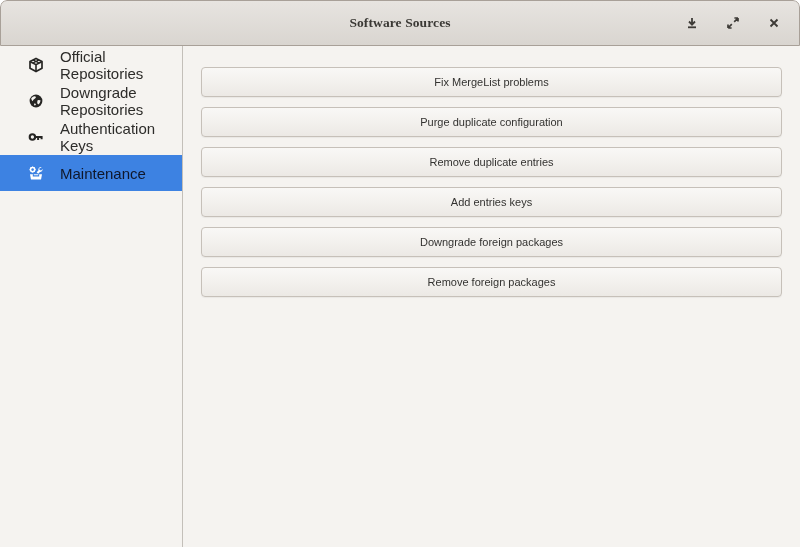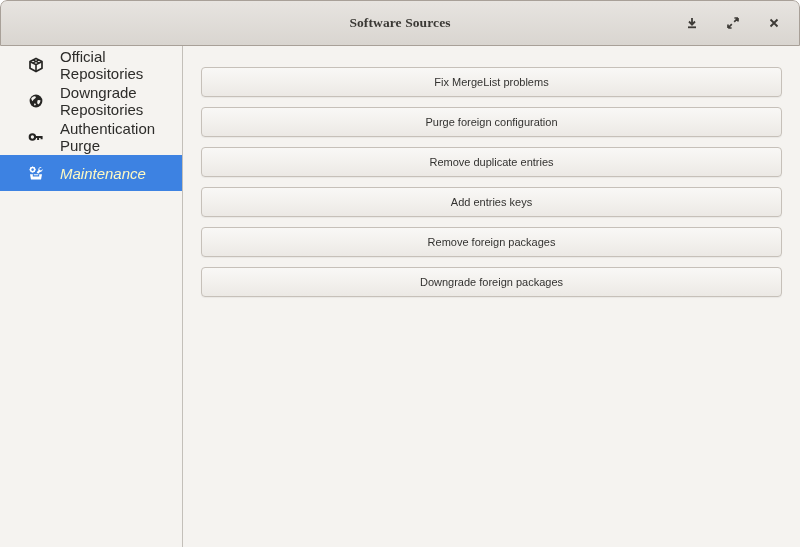--- a/index.html
+++ b/index.html
@@ -57,22 +57,21 @@
     gap: 16px;
     font-size: 15px; color: #2d2c2a;
     cursor: default;
   }
   .sidebar-item .icon {
     width: 16px; height: 16px; flex: 0 0 16px;
     display: flex; align-items: center; justify-content: center;
   }
   .sidebar-item.selected {
     background: #3d82e2;
-    color: #fef9c3;
-    font-style: italic;
+    color: #0f172a;
   }
   
   .main {
     flex: 1;
     padding: 21px 18px;
     display: flex; flex-direction: column; gap: 10px;
     align-items: stretch;
   }
   .action-button {
     height: 30px; flex: 0 0 30px;
@@ -147,41 +146,41 @@
         <span>Downgrade Repositories</span>
       </div>
 
       <div class="sidebar-item">
         <span class="icon">
           <svg width="16" height="16" viewBox="0 0 16 16">
             <circle cx="4.4" cy="8" r="2.7" fill="none" stroke="#262523" stroke-width="2.1"></circle>
             <path d="M7 6.9 H14.6 V10.3 H12.6 V8.9 H11.1 V10.9 H9.1 V8.9 H7 Z" fill="#262523"></path>
           </svg>
         </span>
-        <span>Authentication Purge</span>
+        <span>Authentication Keys</span>
       </div>
 
       <div class="sidebar-item selected">
         <span class="icon">
           <svg width="16" height="16" viewBox="0 0 16 16">
             <circle cx="4.6" cy="4.6" r="2.1" fill="none" stroke="#ffffff" stroke-width="1.5"></circle>
             <path d="M4.6 1.6 v1.2 M4.6 6.4 v1.2 M1.6 4.6 h1.2 M6.4 4.6 h1.2 M2.5 2.5 l.9.9 M5.8 5.8 l.9.9 M6.7 2.5 l-.9.9" stroke="#ffffff" stroke-width="1.1"></path>
             <path d="M13.8 2.2 a2.6 2.6 0 0 0-3.4 3.2 L8.6 7.2 l1.6 1.6 1.8-1.8 a2.6 2.6 0 0 0 2.6-3 l-1.5 1.5 -1.5-.4 -.4-1.5 Z" fill="#ffffff"></path>
             <path d="M2 9.2 H14 L13 14.4 H3 Z" fill="#ffffff"></path>
             <path d="M5.4 9.2 v1.6 h5.2 V9.2" fill="none" stroke="#3d82e2" stroke-width="1.2"></path>
           </svg>
         </span>
         <span>Maintenance</span>
       </div>
 
     </div>
 
     <div class="main">
       <button class="action-button">Fix MergeList problems</button>
-      <button class="action-button">Purge foreign configuration</button>
+      <button class="action-button">Purge duplicate configuration</button>
       <button class="action-button">Remove duplicate entries</button>
       <button class="action-button">Add entries keys</button>
+      <button class="action-button">Downgrade foreign packages</button>
       <button class="action-button">Remove foreign packages</button>
-      <button class="action-button">Downgrade foreign packages</button>
     </div>
 
   </div>
 </div>
 
 </body></html>

